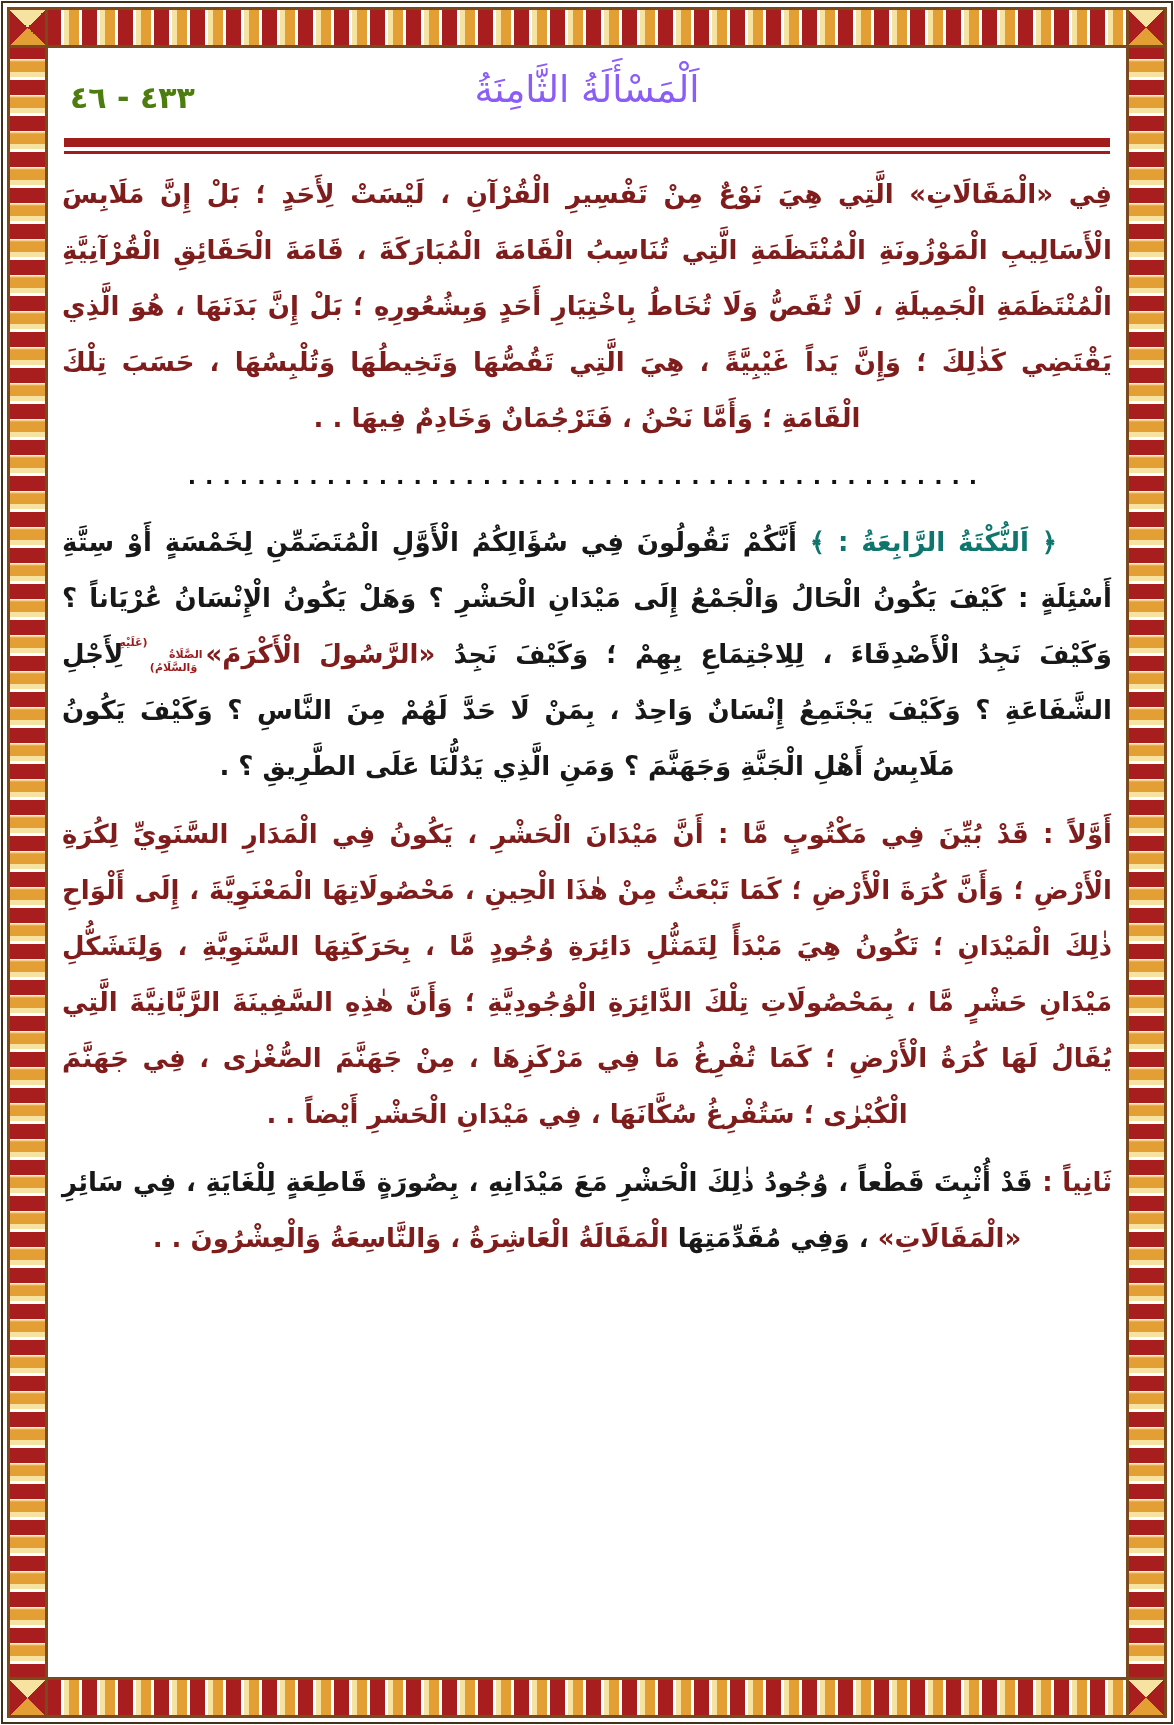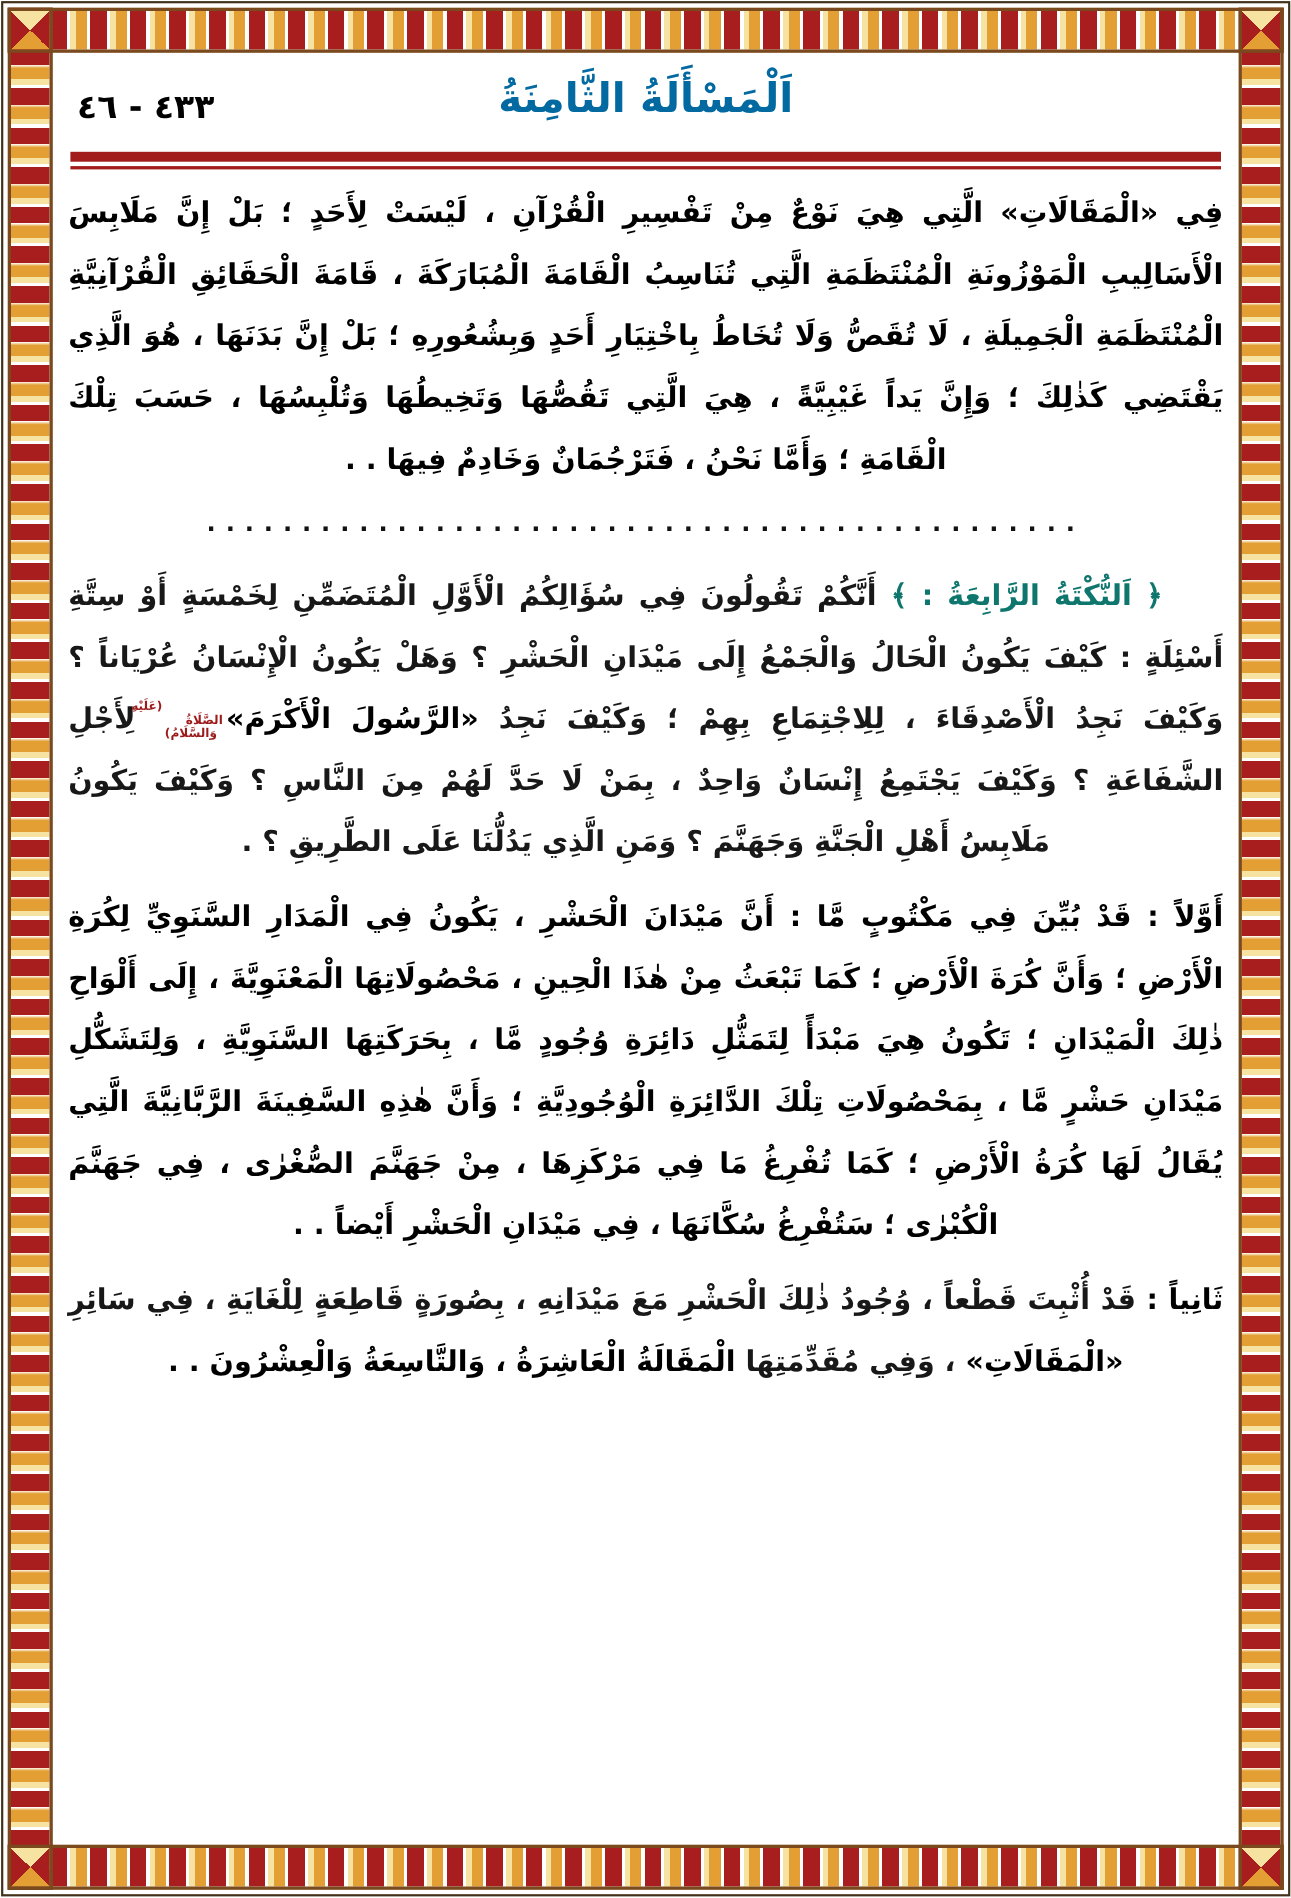--- a/index.html
+++ b/index.html
@@ -41,26 +41,26 @@
   .corner-bl { bottom:0; left:0; } .corner-br { bottom:0; right:0; }
 
   
   .content {
     position:absolute; top:48px; bottom:48px; left:48px; right:48px;
     padding:10px 14px 0; overflow:hidden;
   }
   .header { position:relative; height:60px; margin-top:8px; }
   .page-number {
     position:absolute; left:8px; top:14px;
-    direction:ltr; font-size:30px; font-weight:bold; color:#000000;
+    direction:ltr; font-size:30px; font-weight:bold; color:#4d7c0f;
     letter-spacing:2px;
   }
   .page-title {
     text-align:center; padding-top:2px;
-    font-size:37px; font-weight:bold; color:#0369a1;
+    font-size:37px; font-weight:normal; color:#8b5cf6;
   }
   .double-rule { margin:12px 2px 4px; }
   .double-rule .thick { height:9px; background:#a21c1c; }
   .double-rule .thin  { height:3px; background:#a21c1c; margin-top:4px; }
 
   .body-text {
     direction:rtl;
     font-size:26px; font-weight:bold; line-height:56px;
     color:#181818; text-align:justify;
   }
@@ -71,21 +71,21 @@
   }
   .body-text p.para.last-right { -moz-text-align-last:right; text-align-last:right; }
   .body-text p.para:first-of-type { margin-top:12px; }
   .body-text p.para:nth-of-type(2) { margin-top:18px; }
   .dots-separator {
     direction:ltr; text-align:center;
     font-size:22px; font-weight:bold; color:#111111;
     letter-spacing:9px; line-height:38px; margin:10px 0 16px;
     white-space:nowrap; overflow:hidden;
   }
-  .seg-maroon { color:#000000; }
+  .seg-maroon { color:#7f1d1d; }
   .seg-red-header { color:#0f766e; }
   .seg-black { color:#181818; }
   .seg-honorific {
     display:inline-block; width:58px; margin:0 3px;
     font-size:11px; line-height:1.15; letter-spacing:0;
     color:#9c1a1a; vertical-align:middle;
     white-space:normal;
   }
 </style>
 </head>

